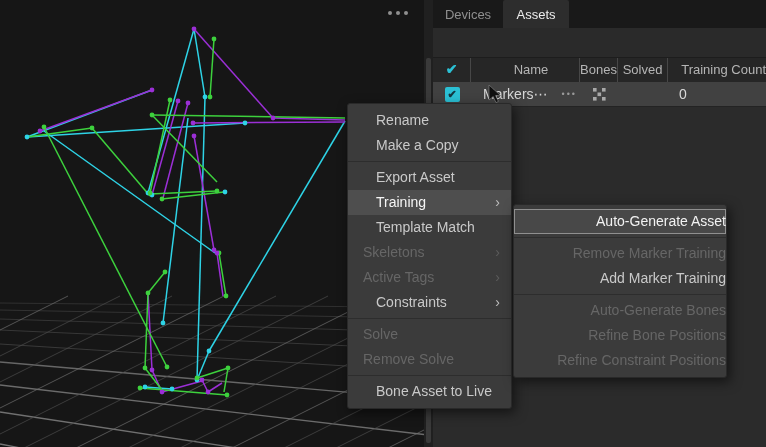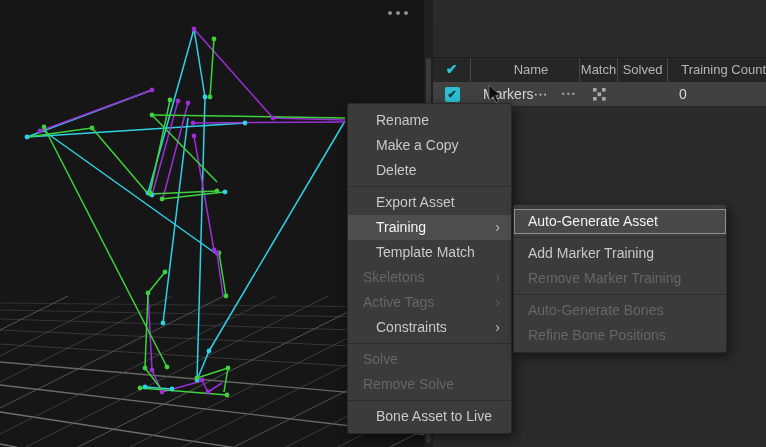--- a/index.html
+++ b/index.html
@@ -46,21 +46,21 @@
   #row-solved{width:50px;justify-content:center;}
   #row-count{flex:1;padding-left:11px;color:#dadada;}
 
   
   .menu{position:absolute;background:#3b3b3b;border:1px solid #292929;border-radius:3px;
         box-shadow:3px 4px 12px rgba(0,0,0,.55);padding:4px 0;box-sizing:border-box;}
   #context-menu{left:347px;top:103px;width:165px;z-index:40;}
   #training-submenu{left:513px;top:204px;width:214px;z-index:41;}
   .mi{height:25px;line-height:25px;padding-left:28px;font-size:14px;color:#c9c9c9;position:relative;
       white-space:nowrap;cursor:pointer;}
-  #training-submenu .mi{padding-left:14px;}
+  #training-submenu .mi{padding-left:28px;text-align:right;}
   .mi.disabled{color:#666666;cursor:default;padding-left:15px;}
   .mi.hover{background:#4e4e4e;color:#f5f5f5;}
   .mi.sel{background:#484848;color:#f2f2f2;box-shadow:inset 0 0 0 1px #8f8f8f;}
   .mi .chev{position:absolute;right:11px;top:0;font-size:14px;color:#bdbdbd;}
   .mi.disabled .chev{color:#5c5c5c;}
   .sep{height:1px;background:#2d2d2d;margin:3px 0;}
 
   
   #cursor{position:absolute;left:488px;top:85px;z-index:99;pointer-events:none;}
 </style>
@@ -186,28 +186,32 @@
       <i></i>
       <i></i>
     </div>
   </div>
 
   <div id="splitter">
     <div class="thumb"></div>
   </div>
 
   <div id="panel">
+    <div id="tabbar">
+      <div class="tab" id="tab-devices">Devices</div>
+      <div class="tab" id="tab-assets">Assets</div>
+    </div>
     <div id="band"></div>
 
     <div id="thead">
       <div class="hc c0">
         <span class="check">✔</span>
       </div>
       <div class="hc c1">Name</div>
-      <div class="hc c2">Match</div>
+      <div class="hc c2">Bones</div>
       <div class="hc c3">Solved</div>
       <div class="hc c4">Training Count</div>
     </div>
 
     <div id="trow">
       <div class="rc c0">
         <div class="cb">✔</div>
       </div>
       <div class="rc" id="row-name">
         <span>Markers⋯</span>
@@ -223,41 +227,41 @@
         </svg>
       </div>
       <div class="rc" id="row-solved"></div>
       <div class="rc" id="row-count">0</div>
     </div>
   </div>
 
   <div class="menu" id="context-menu">
       <div class="mi">Rename</div>
       <div class="mi">Make a Copy</div>
-      <div class="mi">Delete</div>
       <div class="sep"></div>
       <div class="mi">Export Asset</div>
       <div class="mi hover">Training<span class="chev">›</span></div>
       <div class="mi">Template Match</div>
       <div class="mi disabled">Skeletons<span class="chev">›</span></div>
       <div class="mi disabled">Active Tags<span class="chev">›</span></div>
       <div class="mi">Constraints<span class="chev">›</span></div>
       <div class="sep"></div>
       <div class="mi disabled">Solve</div>
       <div class="mi disabled">Remove Solve</div>
       <div class="sep"></div>
       <div class="mi">Bone Asset to Live</div>
     </div>
 
   <div class="menu" id="training-submenu">
       <div class="mi sel">Auto-Generate Asset</div>
       <div class="sep"></div>
+      <div class="mi disabled">Remove Marker Training</div>
       <div class="mi">Add Marker Training</div>
-      <div class="mi disabled">Remove Marker Training</div>
       <div class="sep"></div>
       <div class="mi disabled">Auto-Generate Bones</div>
       <div class="mi disabled">Refine Bone Positions</div>
+      <div class="mi disabled">Refine Constraint Positions</div>
     </div>
 
   <svg id="cursor" width="14" height="20">
     <polygon points="1,0 1,15 5.2,11.6 8,17.6 10.4,16.4 7.6,10.6 12.6,10.6" fill="#0f0f0f" stroke="#8a8a8a" stroke-width="0.6"></polygon>
   </svg>
 </div>
 
 </body></html>

